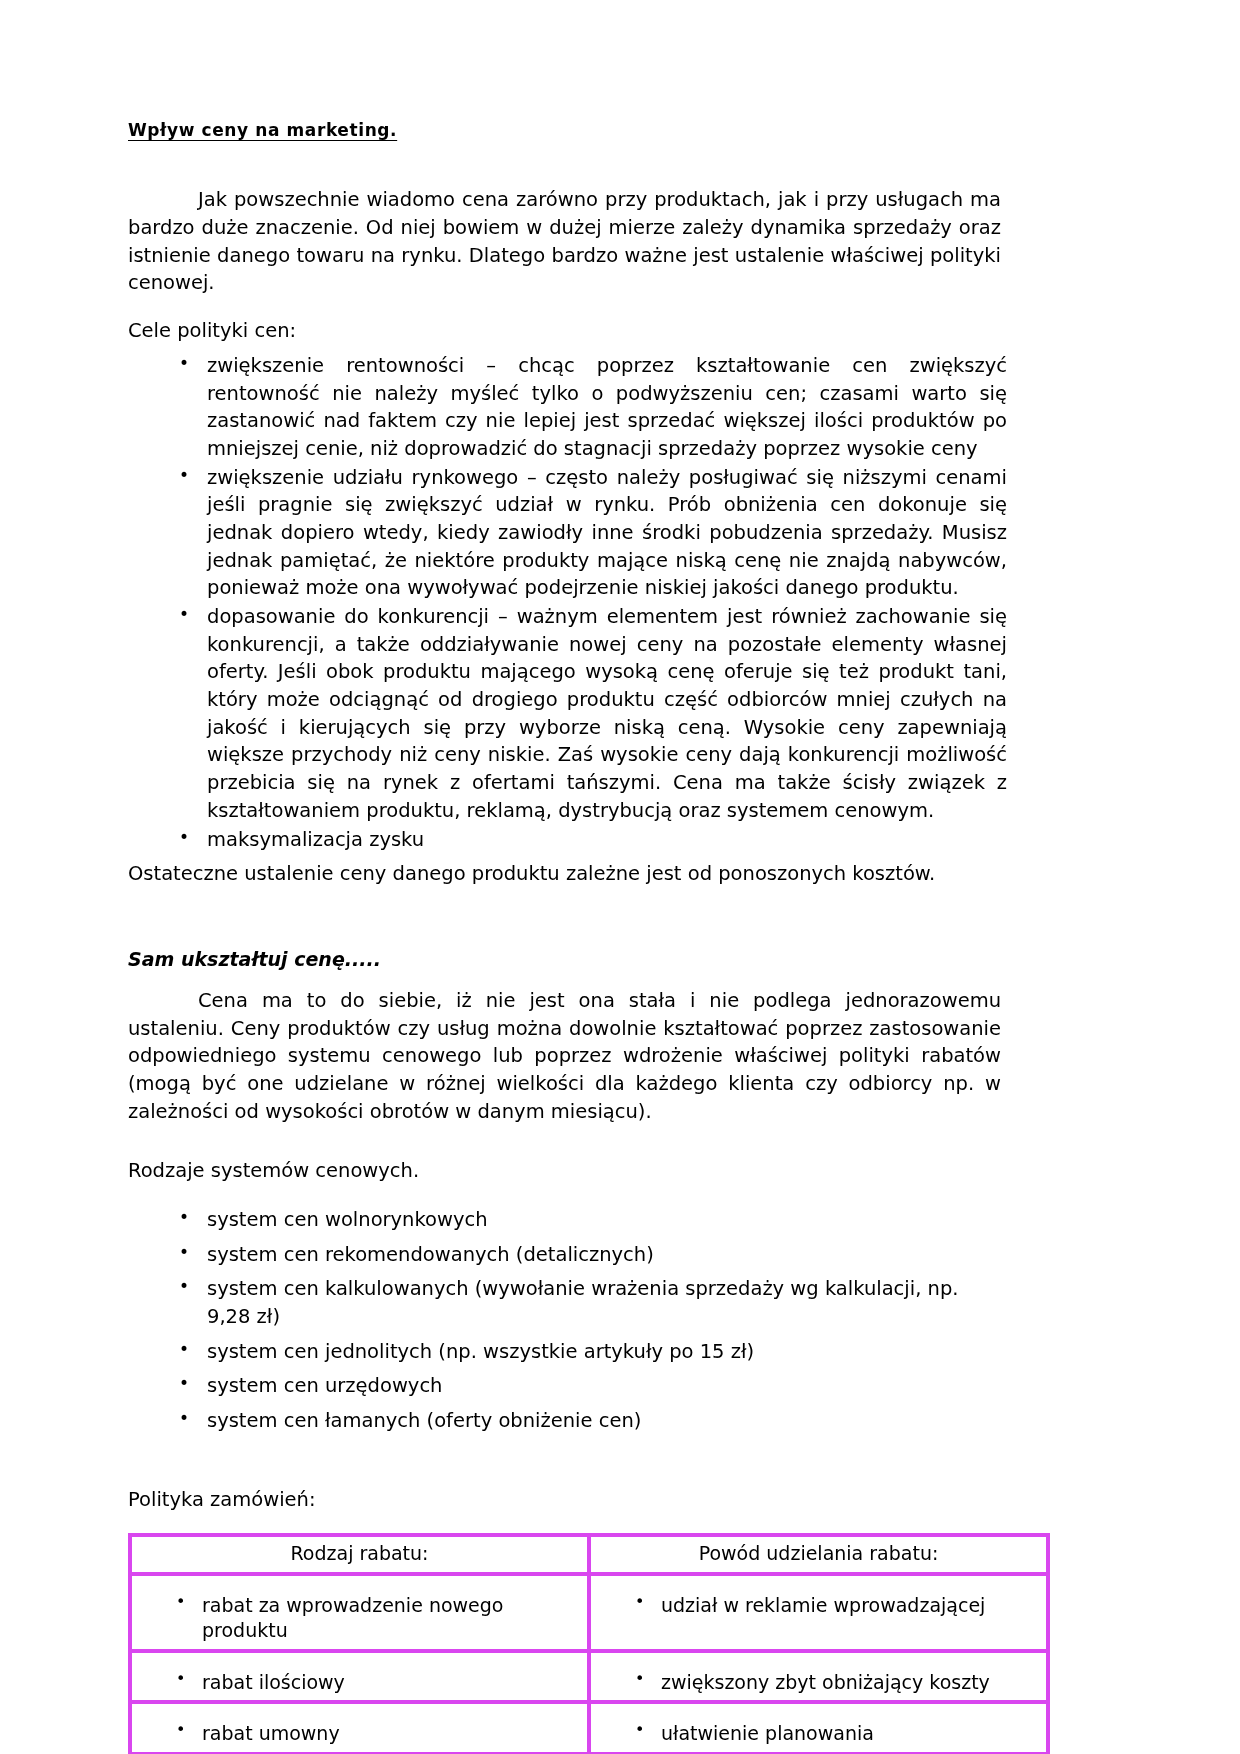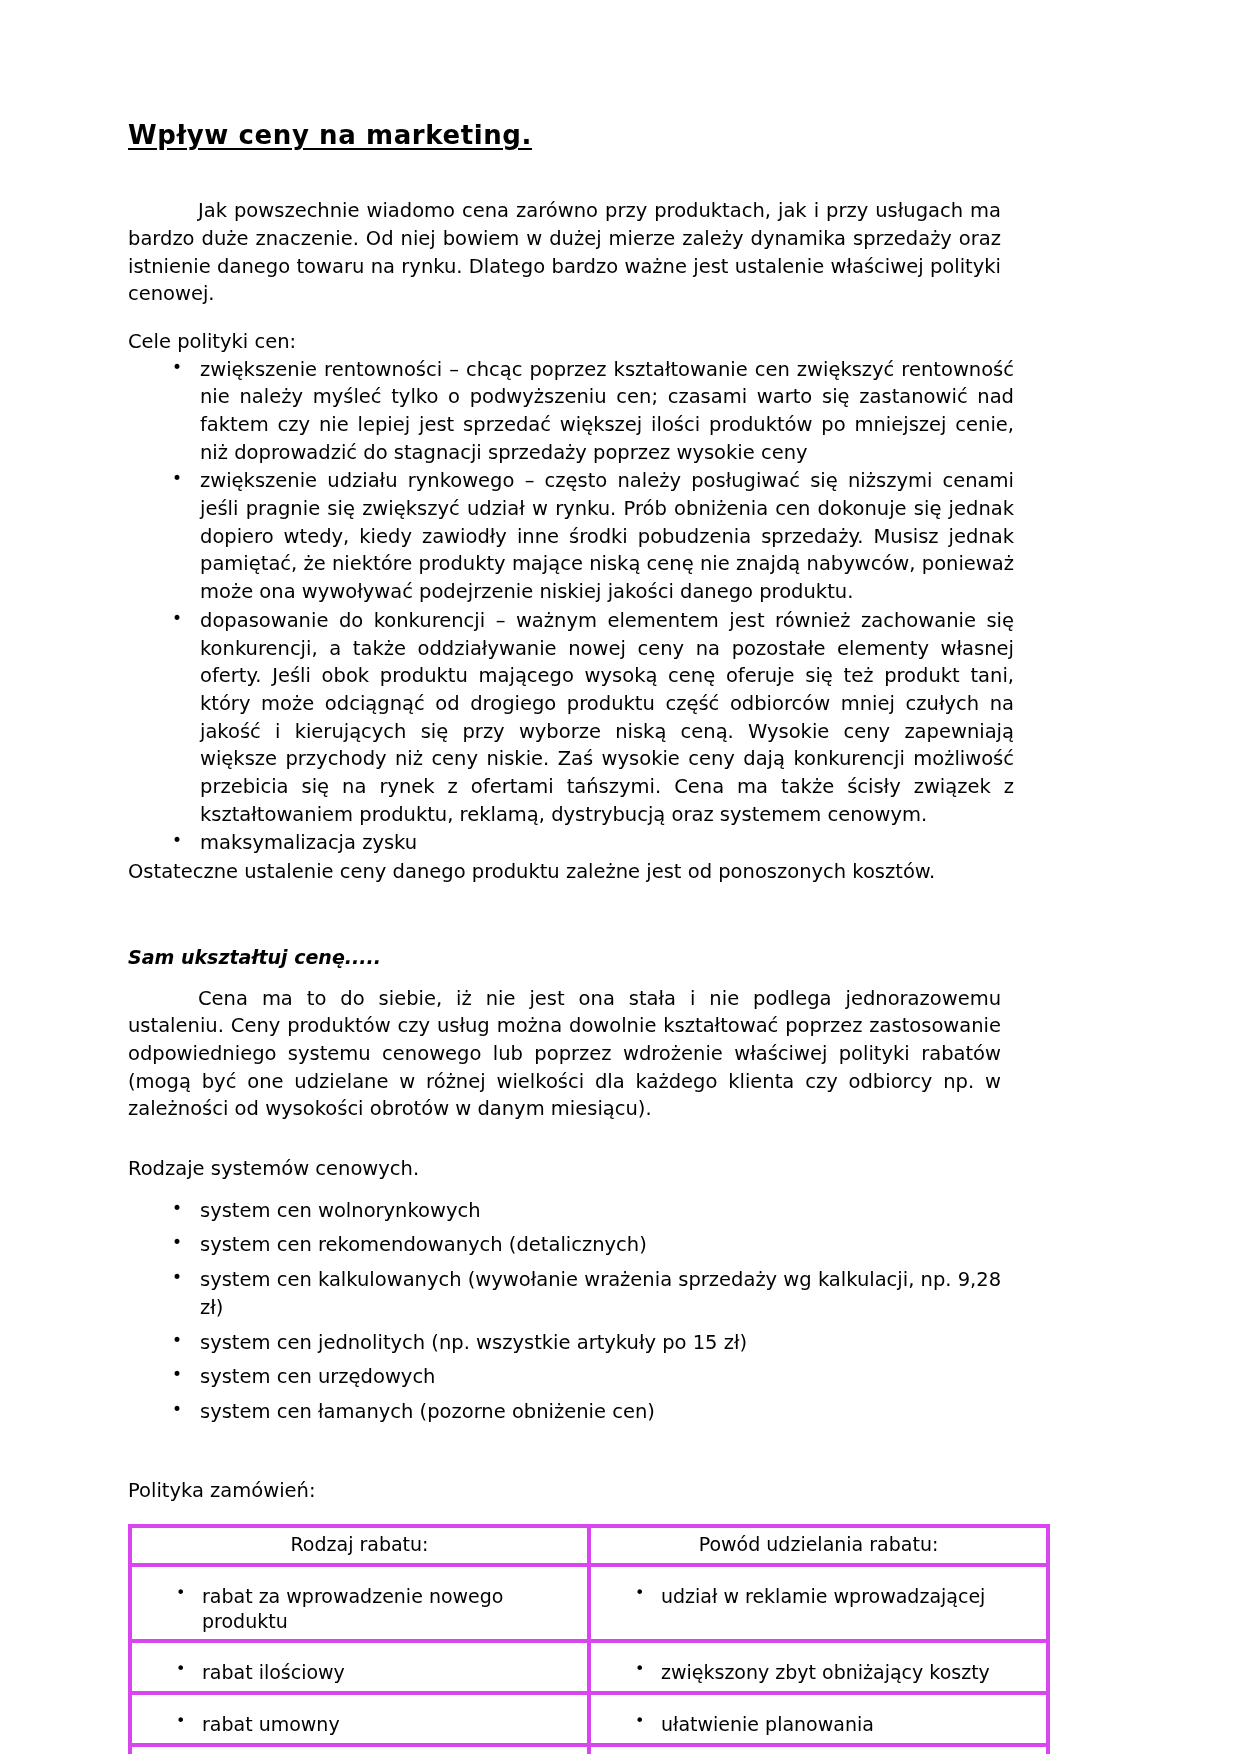--- a/index.html
+++ b/index.html
@@ -28,21 +28,21 @@
   .content {
     position: absolute;
     left: 128px;
     top: 120px;
     width: 886px;
   }
 
   
   .doc-title {
     font-weight: bold;
-    font-size: 26px;
+    font-size: 17px;
     letter-spacing: 0.6px;
     text-decoration: underline;
     text-underline-offset: 4px;
     margin: 0 0 46px 0;
     line-height: 1.2;
   }
 
   
   .para {
     font-size: 19.5px;
@@ -68,21 +68,21 @@
     font-style: italic;
     font-weight: bold;
     font-size: 19px;
     margin: 0;
     line-height: 1.42;
   }
 
   
   ul.bullets {
     list-style: none;
-    margin: 0;
+    margin: 7px;
     padding: 0;
   }
   ul.bullets > li {
     position: relative;
     padding-left: 72px;
     font-size: 19.5px;
     line-height: 1.42;
     text-align: justify;
     text-justify: inter-word;
     margin: 0 0 1px 0;
@@ -180,21 +180,21 @@
     <p class="section-label">Rodzaje systemów cenowych.</p>
 
     <div class="spacer-sm"></div>
 
     <ul class="bullets simple">
       <li>system cen wolnorynkowych</li>
       <li>system cen rekomendowanych (detalicznych)</li>
       <li>system cen kalkulowanych (wywołanie wrażenia sprzedaży wg kalkulacji, np. 9,28 zł)</li>
       <li>system cen jednolitych (np. wszystkie artykuły po 15 zł)</li>
       <li>system cen urzędowych</li>
-      <li>system cen łamanych (pozorne obniżenie cen)</li>
+      <li>system cen łamanych (oferty obniżenie cen)</li>
     </ul>
 
     <div class="spacer-lg"></div>
 
     <p class="section-label">Polityka zamówień:</p>
 
     <table class="rebate-table">
       <thead>
         <tr>
           <th class="col-a">Rodzaj rabatu:</th>

